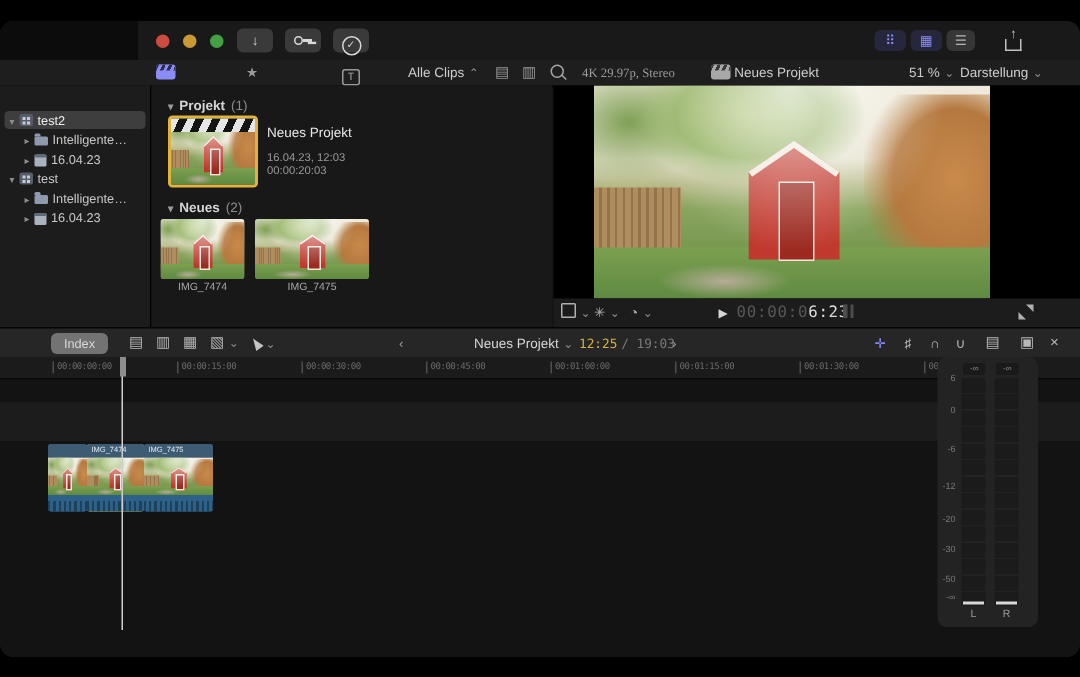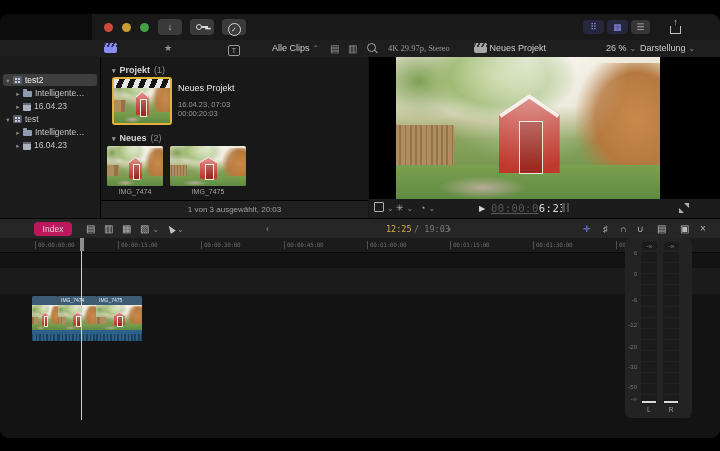--- a/index.html
+++ b/index.html
@@ -90,35 +90,35 @@
              border-top:1px solid #000;color:#a0a0a0;font-size:8px;line-height:17px;text-align:center;}
 
   .viewer{position:absolute;left:369px;top:0;width:351px;height:161px;background:#000;}
   .viewer-img{position:absolute;left:27px;top:0;width:264px;height:142px;overflow:hidden;}
   .viewer-bar{position:absolute;left:0;top:142px;width:351px;height:19px;background:#1c1c1c;
               color:#b0b0b0;}
   .vb{position:absolute;top:0;height:19px;line-height:19px;font-size:9px;white-space:nowrap;}
   .i-crop{display:inline-block;width:8px;height:8px;border:1.2px solid #b0b0b0;border-radius:1px;
           vertical-align:-1px;}
   .tc{font-family:"DejaVu Sans Mono",monospace;font-size:10.5px;letter-spacing:0.5px;}
-  .tc-dim{color:#585858;text-decoration:underline;}
+  .tc-dim{color:#585858;}
   .tc-bri{color:#dcdcdc;}
   .mini-meter{display:inline-block;width:2.5px;height:9px;background:#4c4c4c;margin-right:2px;
               vertical-align:-1px;}
   .i-expand{position:relative;display:inline-block;width:10px;height:10px;vertical-align:-2px;}
   .i-expand::before{content:"";position:absolute;right:0;top:0;border-top:5px solid #b0b0b0;
                     border-left:5px solid transparent;}
   .i-expand::after{content:"";position:absolute;left:0;bottom:0;border-bottom:5px solid #b0b0b0;
                    border-right:5px solid transparent;}
 
   
   .tl-toolbar{position:absolute;left:0;top:204px;width:720px;height:20px;background:#262626;
               border-top:1px solid #050505;color:#b8b8b8;}
   .tt{position:absolute;top:0;height:20px;line-height:20px;font-size:9px;white-space:nowrap;}
-  .index-btn{position:absolute;left:34px;top:3px;width:38px;height:14px;background:#be185d;
+  .index-btn{position:absolute;left:34px;top:3px;width:38px;height:14px;background:#737373;
              border-radius:4px;color:#d8d8d8;font-size:8.5px;line-height:14px;text-align:center;}
   .i-cursor{display:inline-block;width:0;height:0;border-left:3.5px solid transparent;
             border-right:3.5px solid transparent;border-bottom:8px solid #c4c4c4;
             transform:rotate(-35deg);vertical-align:-1px;}
   .tc-y{color:#d6b23c;font-family:"DejaVu Sans Mono",monospace;font-size:8.5px;}
   .tc-g{color:#7a7a7a;font-family:"DejaVu Sans Mono",monospace;font-size:8.5px;}
   .skim-on{color:#8185f2;}
 
   
   .tl-area{position:absolute;left:0;top:224px;width:720px;height:200px;background:#131313;}
@@ -197,21 +197,21 @@
   <div class="toolbar2">
     <span class="t2" style="left:104px;"><span class="i-clapper"></span></span>
     <span class="t2" style="left:164px;color:#999;"><span>★</span></span>
     <span class="t2" style="left:228px;"><span class="i-titles">T</span></span>
     <span class="t2" style="left:272px;color:#cccccc;"><span>Alle Clips</span><span class="chev">⌃</span></span>
     <span class="t2" style="left:330px;font-size:10px;color:#999;"><span>▤</span></span>
     <span class="t2" style="left:348px;font-size:10px;color:#999;"><span>▥</span></span>
     <span class="t2" style="left:367px;"><span class="i-search"></span></span>
     <span class="t2" style="left:388px;color:#9a9a9a;font-size:8.5px;font-family:Liberation Serif, serif;">4K 29.97p, Stereo</span>
     <span class="t2" style="left:474px;"><span class="i-clapper gray"></span>&nbsp;<span style="color:#cccccc;">Neues Projekt</span></span>
-    <span class="t2" style="left:606px;color:#cccccc;"><span>26 %</span><span class="chev">⌄</span></span>
+    <span class="t2" style="left:606px;color:#cccccc;"><span>51 %</span><span class="chev">⌄</span></span>
     <span class="t2" style="left:640px;color:#cccccc;"><span>Darstellung</span><span class="chev">⌄</span></span>
   </div>
 
   <div class="main">
 
     <div class="sidebar">
       <div class="sb-row sel" style="top:17px;"><span class="sb-ind">▾</span><span class="i-lib"></span><span>test2</span></div>
       <div class="sb-row" style="top:30px;"><span class="lvl1"></span><span class="sb-ind">▸</span><span class="i-folder"></span><span>Intelligente…</span></div>
       <div class="sb-row" style="top:43px;"><span class="lvl1"></span><span class="sb-ind">▸</span><span class="i-cal"></span><span>16.04.23</span></div>
       <div class="sb-row" style="top:56px;"><span class="sb-ind">▾</span><span class="i-lib"></span><span>test</span></div>
@@ -230,21 +230,21 @@
   <span class="g-grass"></span>
   <span class="g-path"></span>
   <span class="g-shed"></span>
   <span class="g-trim"></span>
   <span class="g-door"></span>
   <span class="g-wash"></span>
 </div>
         <div class="clap-strip"></div>
       </div>
       <div class="proj-meta proj-name" style="top:26px;">Neues Projekt</div>
-      <div class="proj-meta" style="top:43px;">16.04.23, 07:03</div>
+      <div class="proj-meta" style="top:43px;">16.04.23, 12:03</div>
       <div class="proj-meta" style="top:52px;">00:00:20:03</div>
       <div class="bw-h" style="top:76px;"><span class="tri">▾</span><span>Neues</span><span class="cnt">(2)</span></div>
       <div class="clip-thumb" style="left:6px;width:56px;">
             <div class="garden">
   <span class="g-canopy2"></span>
   <span class="g-canopy"></span>
   <span class="g-bush"></span>
   <span class="g-fence"></span>
   <span class="g-grass"></span>
   <span class="g-path"></span>
@@ -263,21 +263,20 @@
   <span class="g-fence"></span>
   <span class="g-grass"></span>
   <span class="g-path"></span>
   <span class="g-shed"></span>
   <span class="g-trim"></span>
   <span class="g-door"></span>
   <span class="g-wash"></span>
 </div>
           </div>
       <div class="clip-label" style="left:69px;width:76px;">IMG_7475</div>
-      <div class="bw-status">1 von 3 ausgewählt, 20:03</div>
     </div>
 
     <div class="viewer">
       <div class="viewer-img">
             <div class="garden">
   <span class="g-canopy2"></span>
   <span class="g-canopy"></span>
   <span class="g-bush"></span>
   <span class="g-fence"></span>
   <span class="g-grass"></span>
@@ -301,20 +300,21 @@
   </div>
 
   <div class="tl-toolbar">
     <div class="index-btn">Index</div>
     <span class="tt" style="left:86px;font-size:10px;"><span>▤</span></span>
     <span class="tt" style="left:104px;font-size:10px;"><span>▥</span></span>
     <span class="tt" style="left:122px;font-size:10px;"><span>▦</span></span>
     <span class="tt" style="left:140px;font-size:10px;"><span>▧</span><span class="chev">⌄</span></span>
     <span class="tt" style="left:168px;"><span class="i-cursor"></span><span class="chev">⌄</span></span>
     <span class="tt" style="left:266px;color:#9a9a9a;"><span>‹</span></span>
+    <span class="tt" style="left:316px;color:#d8d8d8;"><span>Neues Projekt</span><span class="chev">⌄</span></span>
     <span class="tt" style="left:386px;"><span class="tc-y">12:25</span>&nbsp;<span class="tc-g">/ 19:03</span></span>
     <span class="tt" style="left:448px;color:#9a9a9a;"><span>›</span></span>
     <span class="tt skim-on" style="left:583px;"><span>✛</span></span>
     <span class="tt" style="left:603px;"><span>♯</span></span>
     <span class="tt" style="left:620px;"><span>∩</span></span>
     <span class="tt" style="left:637px;"><span>∪</span></span>
     <span class="tt" style="left:657px;font-size:10px;"><span>▤</span></span>
     <span class="tt" style="left:680px;font-size:10px;"><span>▣</span></span>
     <span class="tt" style="left:700px;font-size:10px;"><span>×</span></span>
   </div>

